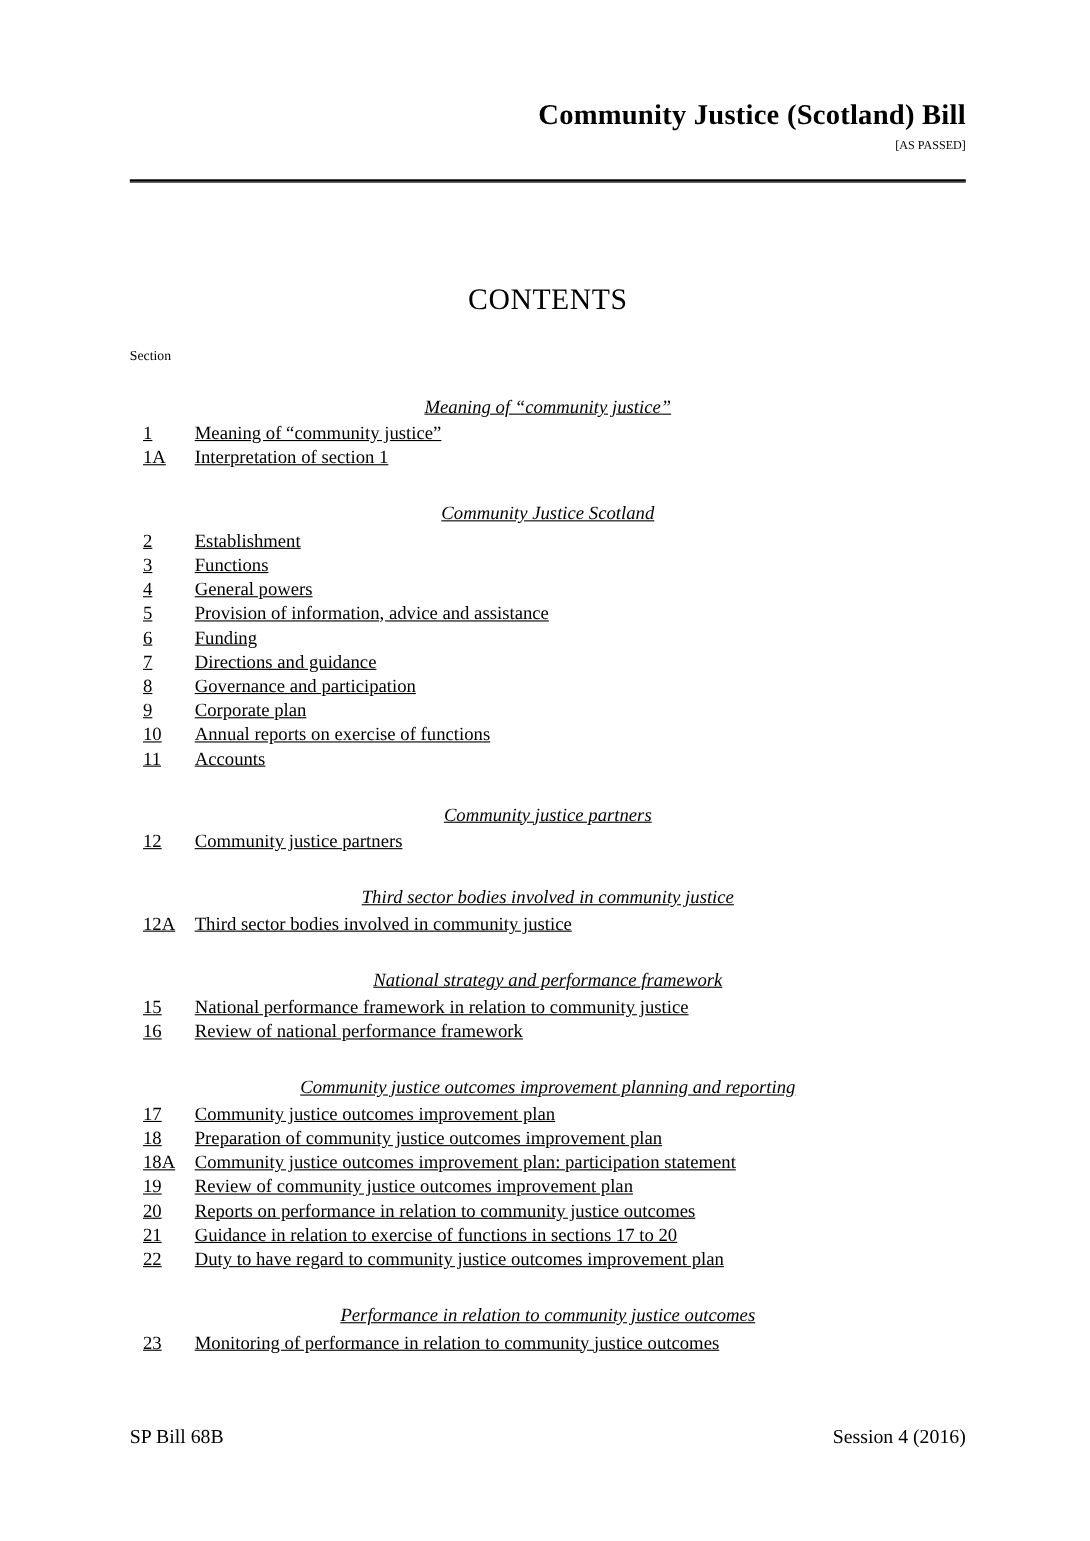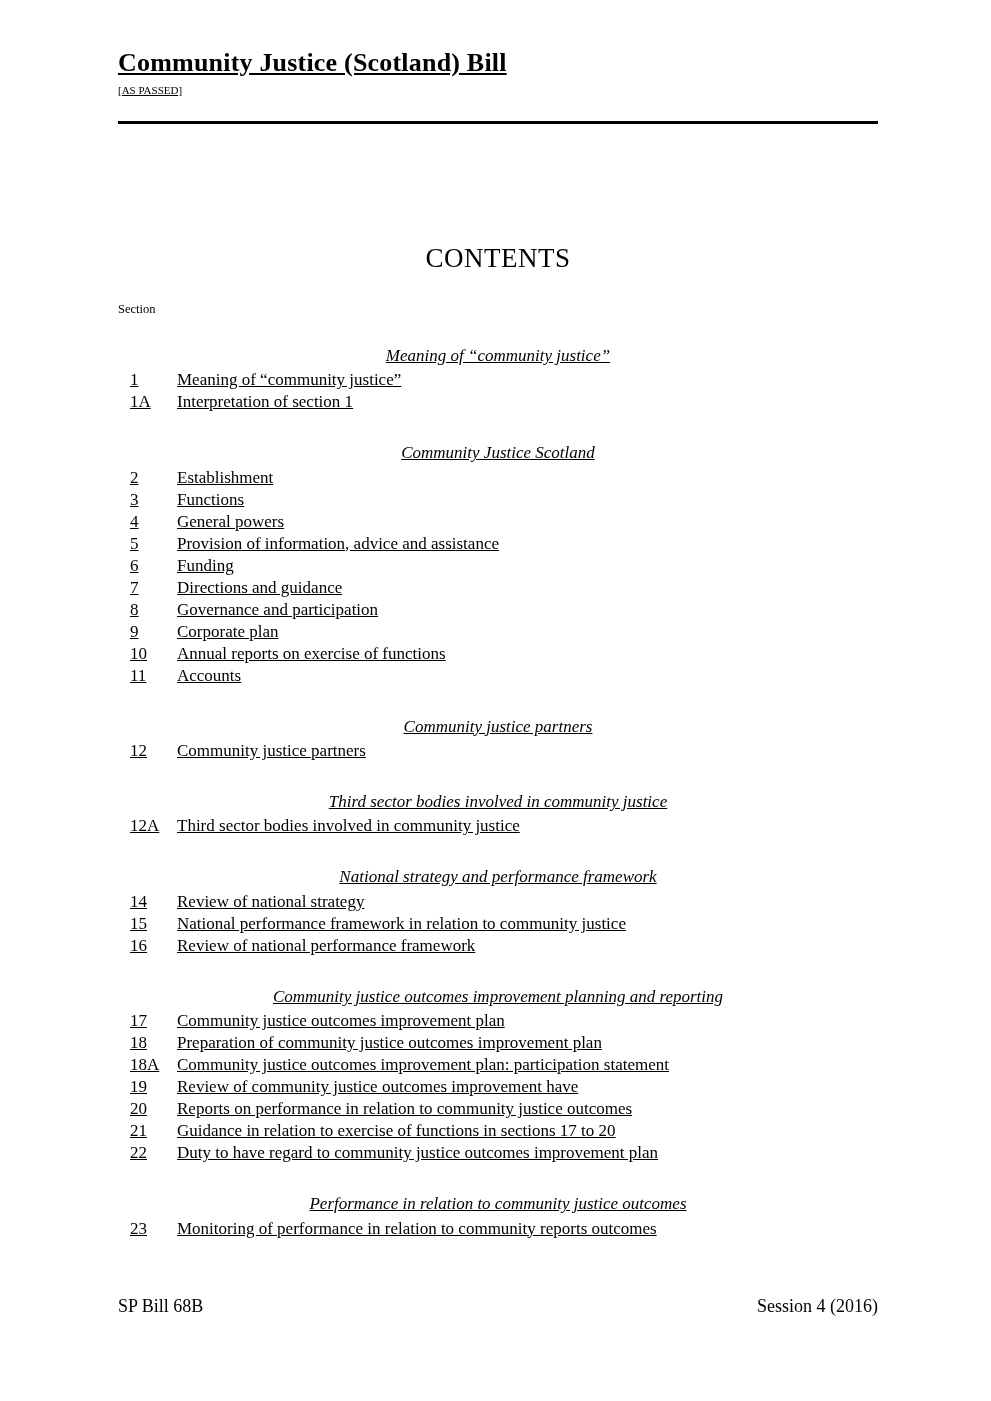--- a/index.html
+++ b/index.html
@@ -20,23 +20,22 @@
   .page {
     position: absolute;
     left: 118px;
     top: 0;
     width: 760px;
     height: 1401px;
   }
 
   
   .masthead {
-    padding-top: 48px;
-    text-align: left;
-    text-decoration: underline;
+    padding-top: 90px;
+    text-align: right;
   }
   .bill-title {
     font-size: 26px;
     font-weight: bold;
     letter-spacing: 0.2px;
     line-height: 1.15;
     margin: 0;
   }
   .bill-stage {
     font-size: 11px;
@@ -53,21 +52,21 @@
     height: 3px;
     box-sizing: border-box;
   }
 
   
   .contents-heading {
     text-align: center;
     font-size: 27px;
     font-weight: normal;
     margin: 0;
-    padding-top: 120px;
+    padding-top: 92px;
     letter-spacing: 0.5px;
     line-height: 1.1;
   }
 
   .section-label {
     font-size: 12.5px;
     margin: 0;
     padding-top: 28px;
     line-height: 1.2;
     text-align: left;
@@ -217,24 +216,20 @@
           <li class="toc-entry">
             <span class="entry-number">12A</span>
             <span class="entry-title">Third sector bodies involved in community justice</span>
           </li>
         </ul>
       </div>
       <div class="toc-group">
         <div class="group-heading">National strategy and performance framework</div>
         <ul class="toc-entries">
           <li class="toc-entry">
-            <span class="entry-number">14</span>
-            <span class="entry-title">Review of national strategy</span>
-          </li>
-          <li class="toc-entry">
             <span class="entry-number">15</span>
             <span class="entry-title">National performance framework in relation to community justice</span>
           </li>
           <li class="toc-entry">
             <span class="entry-number">16</span>
             <span class="entry-title">Review of national performance framework</span>
           </li>
         </ul>
       </div>
       <div class="toc-group">
@@ -247,42 +242,42 @@
           <li class="toc-entry">
             <span class="entry-number">18</span>
             <span class="entry-title">Preparation of community justice outcomes improvement plan</span>
           </li>
           <li class="toc-entry">
             <span class="entry-number">18A</span>
             <span class="entry-title">Community justice outcomes improvement plan: participation statement</span>
           </li>
           <li class="toc-entry">
             <span class="entry-number">19</span>
-            <span class="entry-title">Review of community justice outcomes improvement have</span>
+            <span class="entry-title">Review of community justice outcomes improvement plan</span>
           </li>
           <li class="toc-entry">
             <span class="entry-number">20</span>
             <span class="entry-title">Reports on performance in relation to community justice outcomes</span>
           </li>
           <li class="toc-entry">
             <span class="entry-number">21</span>
             <span class="entry-title">Guidance in relation to exercise of functions in sections 17 to 20</span>
           </li>
           <li class="toc-entry">
             <span class="entry-number">22</span>
             <span class="entry-title">Duty to have regard to community justice outcomes improvement plan</span>
           </li>
         </ul>
       </div>
       <div class="toc-group">
         <div class="group-heading">Performance in relation to community justice outcomes</div>
         <ul class="toc-entries">
           <li class="toc-entry">
             <span class="entry-number">23</span>
-            <span class="entry-title">Monitoring of performance in relation to community reports outcomes</span>
+            <span class="entry-title">Monitoring of performance in relation to community justice outcomes</span>
           </li>
         </ul>
       </div>
     </div>
 
 </div>
 
 <div class="footer">
   <span>SP Bill 68B</span>
   <span>Session 4 (2016)</span>

